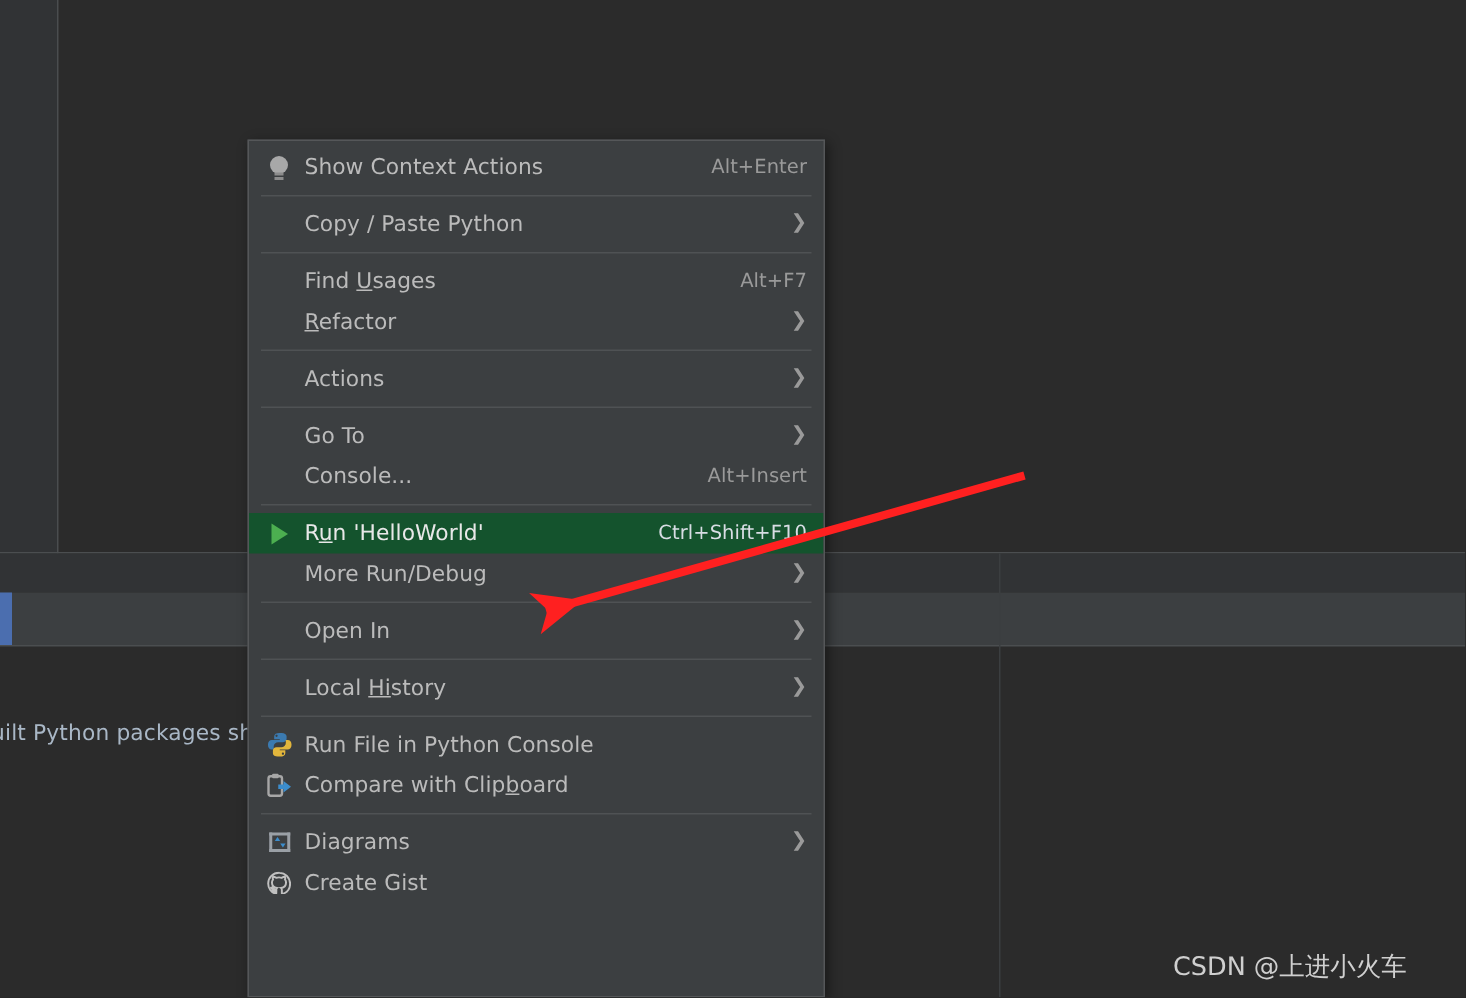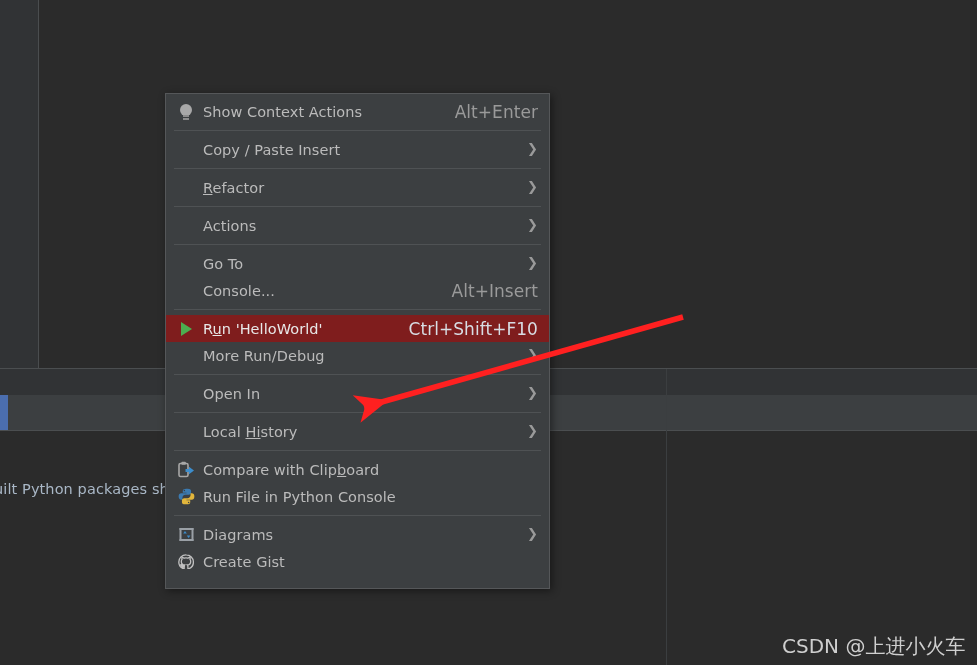--- a/index.html
+++ b/index.html
@@ -87,71 +87,71 @@
     color: #a9b7c6;
     white-space: nowrap;
     letter-spacing: 0.1px;
   }
 
   
   .watermark {
     position: absolute;
     left: 782px;
     top: 633px;
-    font-size: 20px;
+    font-size: 17px;
     color: #cfcfcf;
     white-space: nowrap;
     font-family: "DejaVu Sans", sans-serif;
   }
 
   
   #context-menu {
     position: absolute;
     left: 165px;
     top: 93px;
     width: 385px;
     background: #3c3f41;
     border: 1px solid #555759;
     box-sizing: border-box;
     box-shadow: 2px 2px 8px rgba(0,0,0,0.45);
     padding: 4px 0 0 0;
     overflow: hidden;
-    height: 496px;
+    height: 572px;
   }
   .menu-item {
     position: relative;
     display: flex;
     align-items: center;
     height: 27px;
     padding: 0 11px 0 9px;
     box-sizing: border-box;
     white-space: nowrap;
   }
   .menu-item.selected {
-    background: #7f1d1d;
+    background: #14532d;
   }
   .mi-icon {
     width: 22px;
     min-width: 22px;
     height: 20px;
     display: flex;
     align-items: center;
     justify-content: center;
     margin-right: 6px;
   }
   .mi-label {
     font-size: 14.5px;
     color: #bbbbbb;
     letter-spacing: 0.05px;
   }
   .menu-item.selected .mi-label { color: #e8e8e8; }
   .mi-label u { text-decoration: underline; text-underline-offset: 1px; }
   .mi-spacer { flex: 1 1 auto; }
   .mi-shortcut {
-    font-size: 17px;
+    font-size: 13px;
     color: #9a9a9a;
     letter-spacing: 0.05px;
   }
   .menu-item.selected .mi-shortcut { color: #d8dde4; }
   .mi-arrow {
     font-size: 13px;
     color: #9a9a9a;
     line-height: 1;
     transform: translateY(-1px);
   }
@@ -247,25 +247,31 @@
             <span style="position:absolute;left:6px;top:15px;width:6px;height:2px;background:#8c8c8c;"></span>
           </span>
         </span>
         <span class="mi-label">Show Context Actions</span>
         <span class="mi-spacer"></span>
         <span class="mi-shortcut">Alt+Enter</span>
       </div>
       <div class="menu-sep"></div>
       <div class="menu-item">
         <span class="mi-icon"></span>
-        <span class="mi-label">Copy / Paste Insert</span>
-        <span class="mi-spacer"></span>
-        <span class="mi-arrow">❯</span>
-      </div>
-      <div class="menu-sep"></div>
+        <span class="mi-label">Copy / Paste Python</span>
+        <span class="mi-spacer"></span>
+        <span class="mi-arrow">❯</span>
+      </div>
+      <div class="menu-sep"></div>
+      <div class="menu-item">
+        <span class="mi-icon"></span>
+        <span class="mi-label">Find <u>U</u>sages</span>
+        <span class="mi-spacer"></span>
+        <span class="mi-shortcut">Alt+F7</span>
+      </div>
       <div class="menu-item">
         <span class="mi-icon"></span>
         <span class="mi-label"><u>R</u>efactor</span>
         <span class="mi-spacer"></span>
         <span class="mi-arrow">❯</span>
       </div>
       <div class="menu-sep"></div>
       <div class="menu-item">
         <span class="mi-icon"></span>
         <span class="mi-label">Actions</span>
@@ -308,39 +314,39 @@
         <span class="mi-arrow">❯</span>
       </div>
       <div class="menu-sep"></div>
       <div class="menu-item">
         <span class="mi-icon"></span>
         <span class="mi-label">Local <u>Hi</u>story</span>
         <span class="mi-spacer"></span>
         <span class="mi-arrow">❯</span>
       </div>
       <div class="menu-sep"></div>
+      <div class="menu-item">
+        <span class="mi-icon">
+          <svg width="17" height="17" viewBox="0 0 16 16">
+            <path d="M7.8 0.6c-1.9 0-3.3 0.7-3.3 2.1v1.8h3.5v0.5H3.1C1.6 5 0.6 6 0.6 8c0 1.9 0.9 3 2.4 3h1.2V9.1c0-1.5 1.3-2.7 2.8-2.7h3.1c1.3 0 2.2-0.9 2.2-2.1V2.7C12.3 1.4 10.9 0.6 9.3 0.6H7.8zM6 1.7c0.4 0 0.7 0.3 0.7 0.7S6.4 3.1 6 3.1 5.3 2.8 5.3 2.4 5.6 1.7 6 1.7z" fill="#3b7ab0"></path>
+            <path d="M8.2 15.4c1.9 0 3.3-0.7 3.3-2.1v-1.8H8v-0.5h4.9c1.5 0 2.5-1 2.5-3 0-1.9-0.9-3-2.4-3h-1.2v1.9c0 1.5-1.3 2.7-2.8 2.7H5.9c-1.3 0-2.2 0.9-2.2 2.1v1.6c0 1.3 1.4 2.1 3 2.1h1.5zM10 14.3c-0.4 0-0.7-0.3-0.7-0.7s0.3-0.7 0.7-0.7 0.7 0.3 0.7 0.7-0.3 0.7-0.7 0.7z" fill="#e2b63c"></path>
+          </svg>
+        </span>
+        <span class="mi-label">Run File in Python Console</span>
+        <span class="mi-spacer"></span>
+      </div>
       <div class="menu-item">
         <span class="mi-icon">
           <svg width="18" height="17" viewBox="0 0 18 17">
             <rect x="2" y="2.5" width="9" height="13" rx="1.5" fill="none" stroke="#a7a7a7" stroke-width="1.6"></rect>
             <rect x="4.4" y="0.8" width="4.4" height="3" rx="0.8" fill="#a7a7a7"></rect>
             <path d="M17 9.5 L12 5.7 V8 H8.5 v3 H12 v2.3 Z" fill="#3c8dcc"></path>
           </svg>
         </span>
         <span class="mi-label">Compare with Clip<u>b</u>oard</span>
-        <span class="mi-spacer"></span>
-      </div>
-      <div class="menu-item">
-        <span class="mi-icon">
-          <svg width="17" height="17" viewBox="0 0 16 16">
-            <path d="M7.8 0.6c-1.9 0-3.3 0.7-3.3 2.1v1.8h3.5v0.5H3.1C1.6 5 0.6 6 0.6 8c0 1.9 0.9 3 2.4 3h1.2V9.1c0-1.5 1.3-2.7 2.8-2.7h3.1c1.3 0 2.2-0.9 2.2-2.1V2.7C12.3 1.4 10.9 0.6 9.3 0.6H7.8zM6 1.7c0.4 0 0.7 0.3 0.7 0.7S6.4 3.1 6 3.1 5.3 2.8 5.3 2.4 5.6 1.7 6 1.7z" fill="#3b7ab0"></path>
-            <path d="M8.2 15.4c1.9 0 3.3-0.7 3.3-2.1v-1.8H8v-0.5h4.9c1.5 0 2.5-1 2.5-3 0-1.9-0.9-3-2.4-3h-1.2v1.9c0 1.5-1.3 2.7-2.8 2.7H5.9c-1.3 0-2.2 0.9-2.2 2.1v1.6c0 1.3 1.4 2.1 3 2.1h1.5zM10 14.3c-0.4 0-0.7-0.3-0.7-0.7s0.3-0.7 0.7-0.7 0.7 0.3 0.7 0.7-0.3 0.7-0.7 0.7z" fill="#e2b63c"></path>
-          </svg>
-        </span>
-        <span class="mi-label">Run File in Python Console</span>
         <span class="mi-spacer"></span>
       </div>
       <div class="menu-sep"></div>
       <div class="menu-item">
         <span class="mi-icon">
           <svg width="17" height="15" viewBox="0 0 17 15">
             <rect x="1.5" y="1" width="14" height="2" fill="#9aa0a6"></rect>
             <rect x="1.5" y="12" width="14" height="2" fill="#9aa0a6"></rect>
             <rect x="1.5" y="1" width="2" height="13" fill="#9aa0a6"></rect>
             <rect x="13.5" y="1" width="2" height="13" fill="#9aa0a6"></rect>

